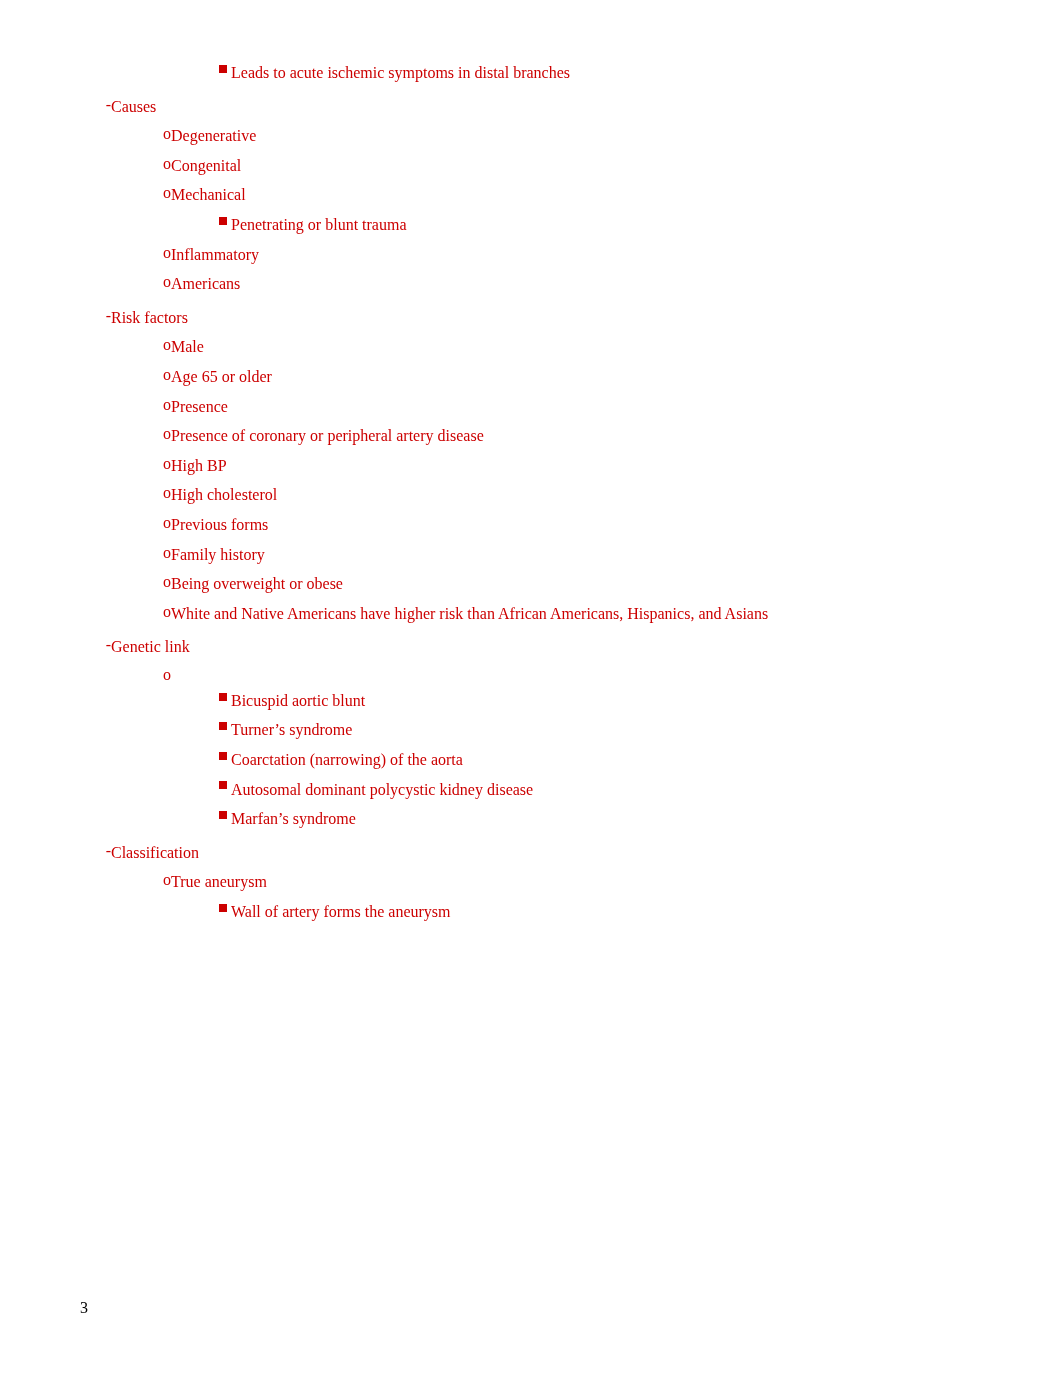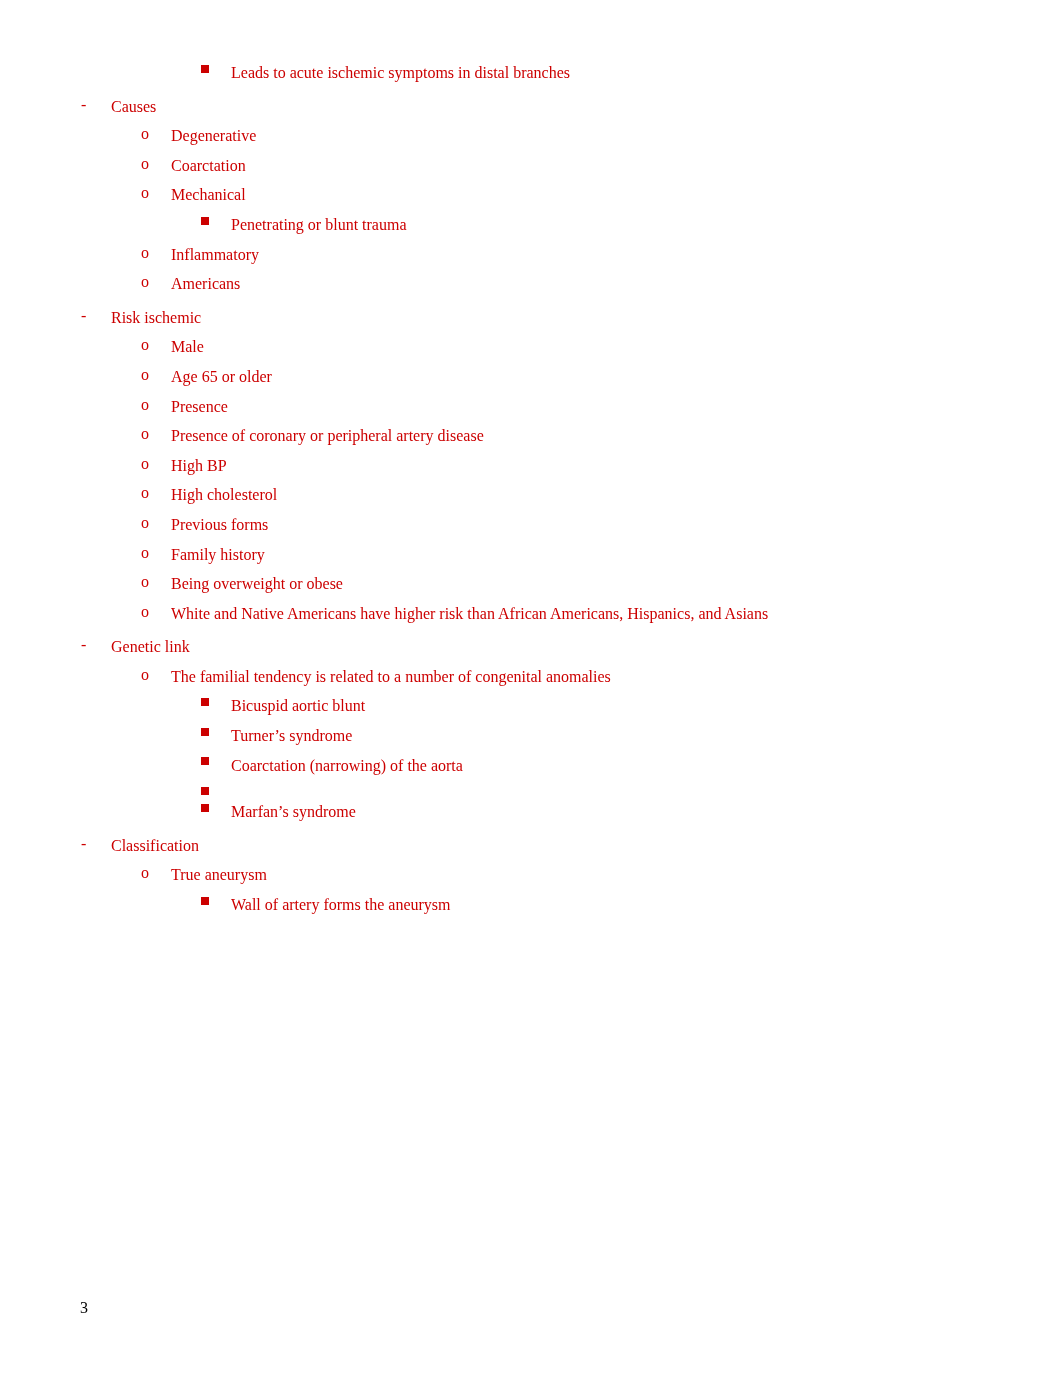--- a/index.html
+++ b/index.html
@@ -14,20 +14,21 @@
       font-size: 16px;
       color: #cc0000;
       width: 1062px;
       min-height: 1377px;
       padding: 60px 80px 60px 80px;
     }
 
     .content {
       max-width: 900px;
       margin: 0 auto;
+      text-align: right;
     }
 
     .level1 {
       display: flex;
       align-items: flex-start;
       margin-bottom: 4px;
     }
 
     .level1-marker {
       color: #cc0000;
@@ -105,21 +106,21 @@
     <div class="level1">
       <span class="level1-marker">-</span>
       <span class="text-item">Causes</span>
     </div>
     <div class="level2">
       <span class="level2-marker">o</span>
       <span class="text-item">Degenerative</span>
     </div>
     <div class="level2">
       <span class="level2-marker">o</span>
-      <span class="text-item">Coarctation</span>
+      <span class="text-item">Congenital</span>
     </div>
     <div class="level2">
       <span class="level2-marker">o</span>
       <span class="text-item">Mechanical</span>
     </div>
     <div class="level3">
       <span class="level3-marker">
         <span class="bullet-square"></span>
       </span>
       <span class="text-item">Penetrating or blunt trauma</span>
@@ -130,21 +131,21 @@
     </div>
     <div class="level2">
       <span class="level2-marker">o</span>
       <span class="text-item">Americans</span>
     </div>
   </div>
 
   <div class="section-gap">
     <div class="level1">
       <span class="level1-marker">-</span>
-      <span class="text-item">Risk ischemic</span>
+      <span class="text-item">Risk factors</span>
     </div>
     <div class="level2">
       <span class="level2-marker">o</span>
       <span class="text-item">Male</span>
     </div>
     <div class="level2">
       <span class="level2-marker">o</span>
       <span class="text-item">Age 65 or older</span>
     </div>
     <div class="level2">
@@ -181,21 +182,20 @@
     </div>
   </div>
 
   <div class="section-gap">
     <div class="level1">
       <span class="level1-marker">-</span>
       <span class="text-item">Genetic link</span>
     </div>
     <div class="level2">
       <span class="level2-marker">o</span>
-      <span class="text-item">The familial tendency is related to a number of congenital anomalies</span>
     </div>
     <div class="level3">
       <span class="level3-marker">
         <span class="bullet-square"></span>
       </span>
       <span class="text-item">Bicuspid aortic blunt</span>
     </div>
     <div class="level3">
       <span class="level3-marker">
         <span class="bullet-square"></span>
@@ -205,20 +205,21 @@
     <div class="level3">
       <span class="level3-marker">
         <span class="bullet-square"></span>
       </span>
       <span class="text-item">Coarctation (narrowing) of the aorta</span>
     </div>
     <div class="level3">
       <span class="level3-marker">
         <span class="bullet-square"></span>
       </span>
+      <span class="text-item">Autosomal dominant polycystic kidney disease</span>
     </div>
     <div class="level3">
       <span class="level3-marker">
         <span class="bullet-square"></span>
       </span>
       <span class="text-item">Marfan’s syndrome</span>
     </div>
   </div>
 
   <div class="section-gap">

